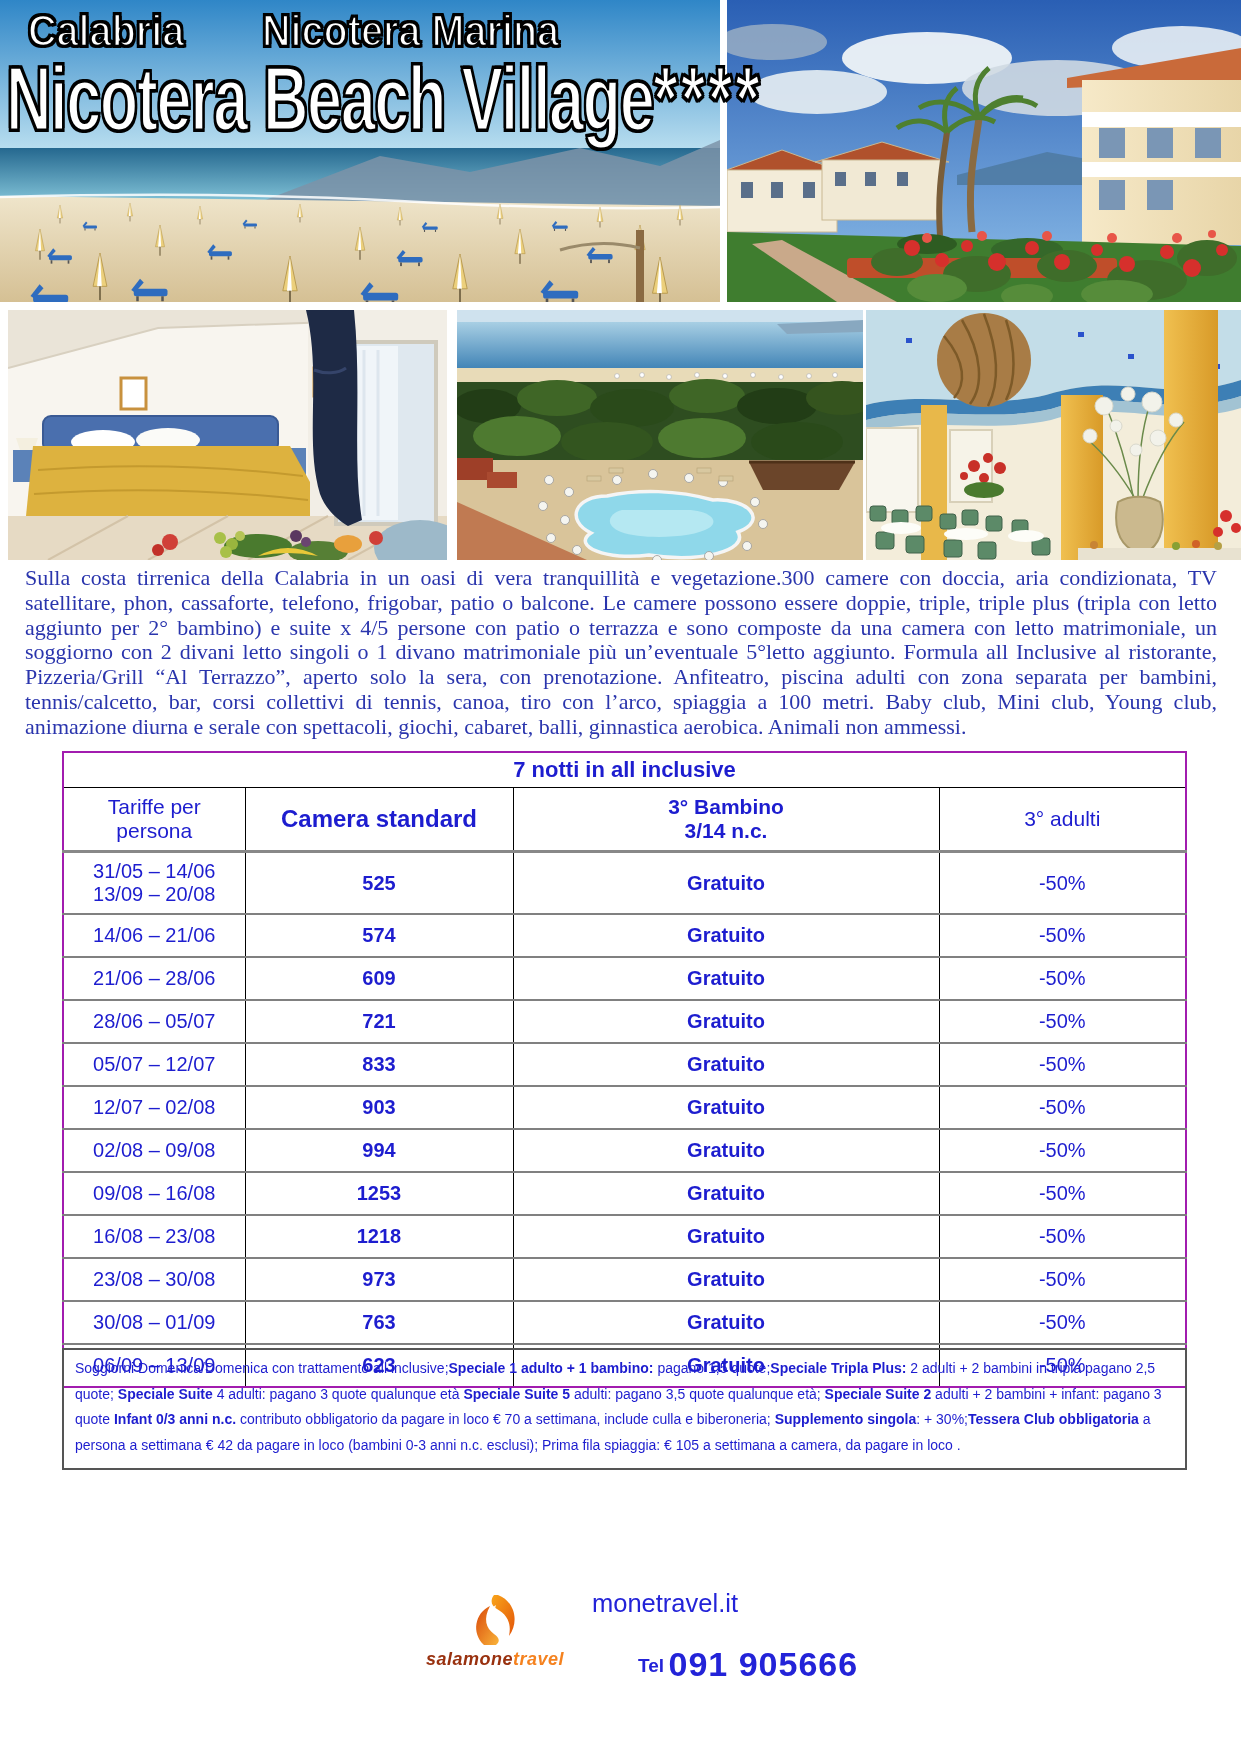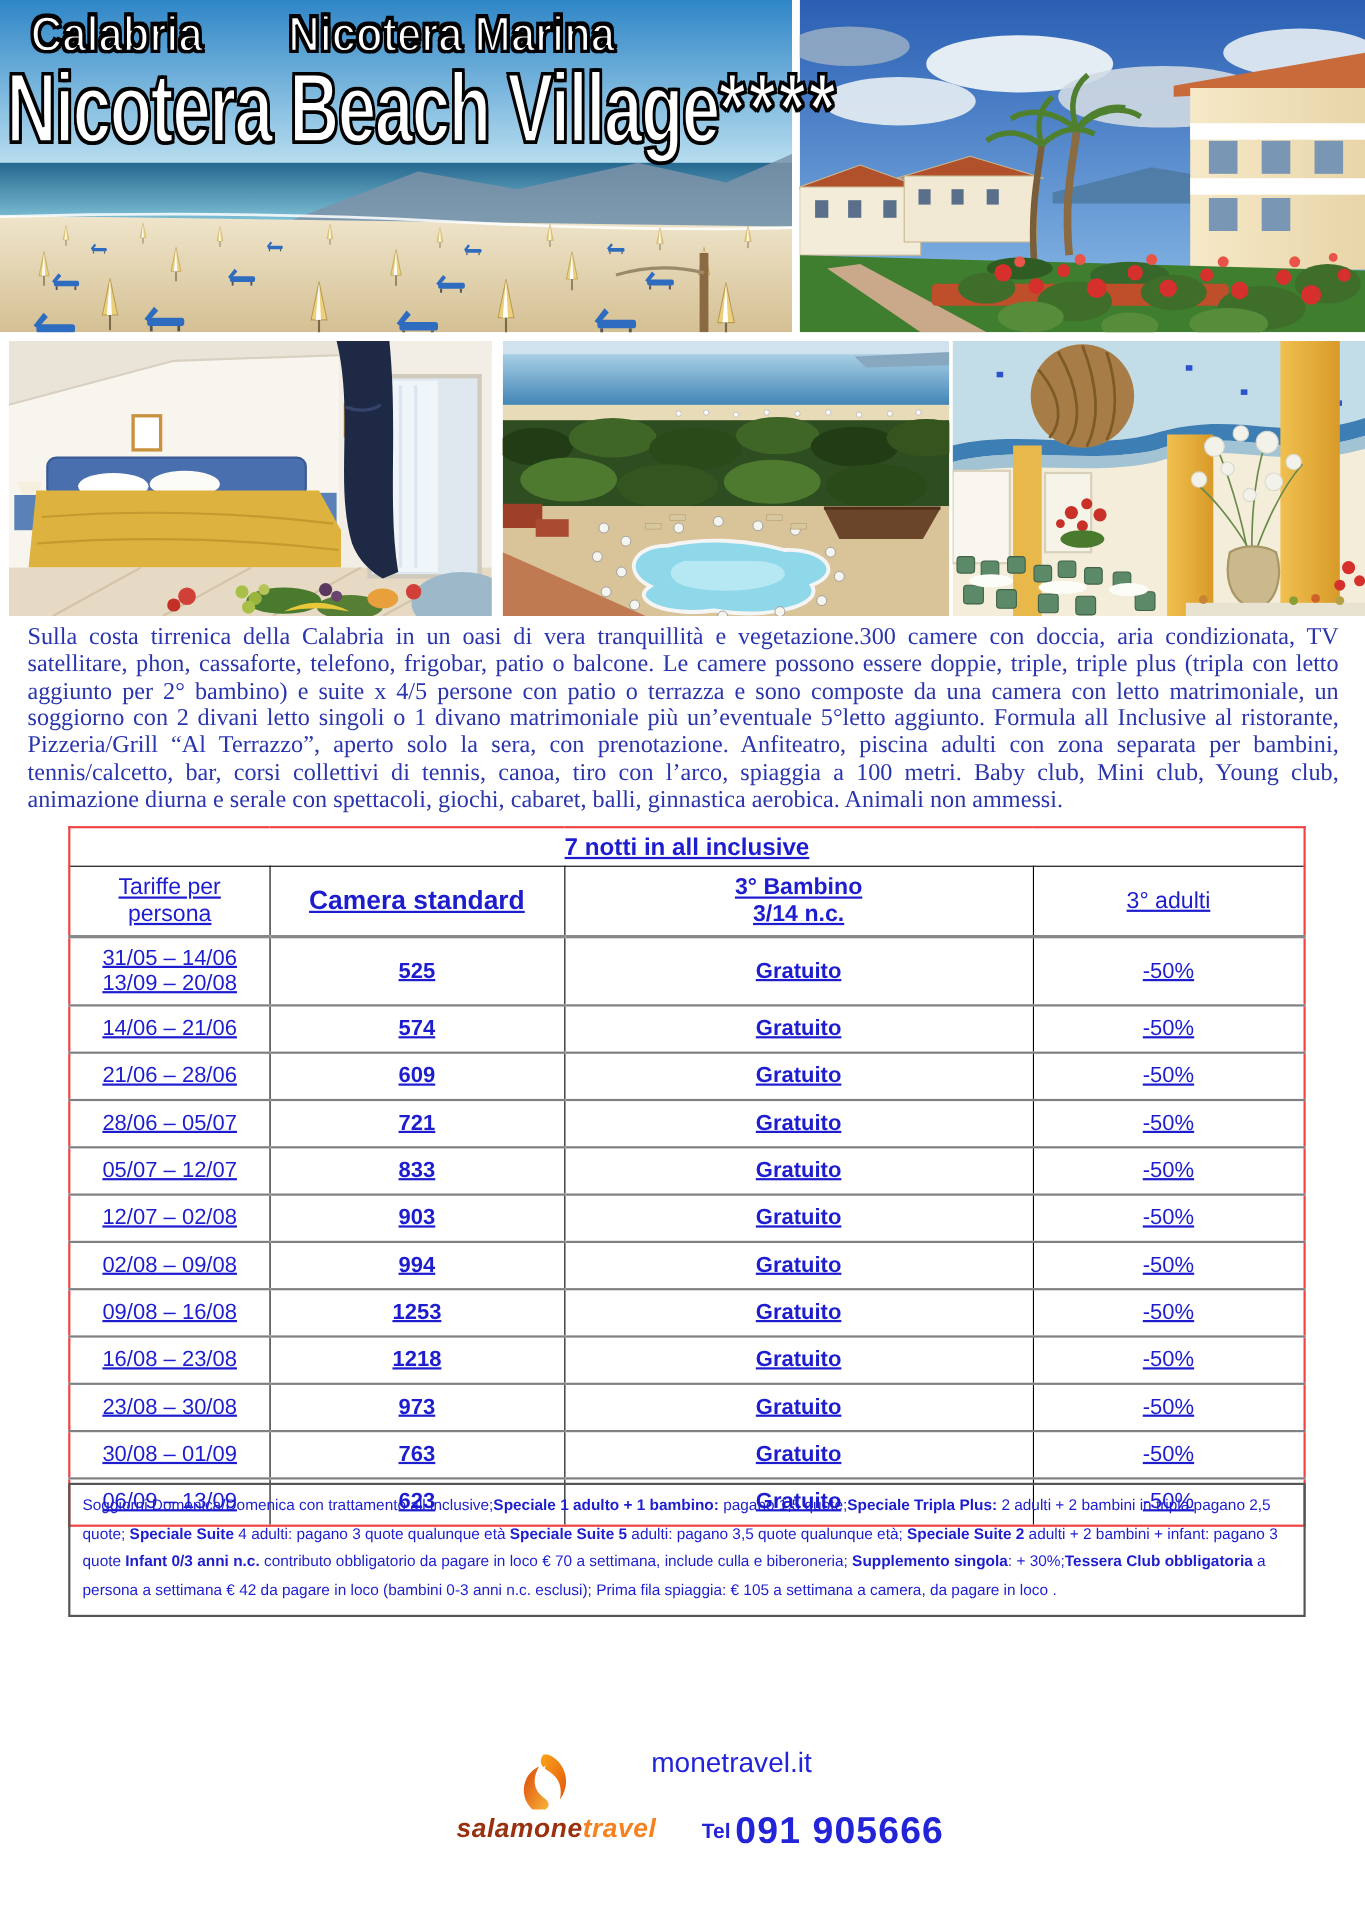--- a/index.html
+++ b/index.html
@@ -26,41 +26,41 @@
   .photo{position:absolute;top:310px;height:250px;}
   .photo svg{width:100%;height:100%;display:block;}
   
   .desc{position:absolute;left:25px;top:566px;width:1192px;
         font-family:"Liberation Serif",serif;font-size:22px;line-height:24.8px;
         color:var(--para);text-align:justify;}
   
   table.rates{position:absolute;left:62px;top:751px;width:1123px;border-collapse:collapse;
         table-layout:fixed;color:var(--blue);}
   table.rates,table.rates td,table.rates th{border:1px solid #000;}
-  table.rates{border:2px solid #ef4444;text-decoration:underline;}
+  table.rates{border:2px solid #a21caf;}
   th.t-title{height:32px;font-size:22px;font-weight:700;text-align:center;
         border-bottom:1px solid #000;}
   tr.head-row td{height:60px;text-align:center;vertical-align:middle;font-size:21px;
         border-bottom:3px solid #888;}
   tr.head-row td.h-camera{font-size:24px;font-weight:700;}
   tr.head-row td.h-child{font-weight:700;margin-left:12px;}
   tbody.rates-body td{height:39px;text-align:center;vertical-align:middle;
         border-top:2px solid #808080;font-size:20px;}
   tbody.rates-body tr.tall td{height:58px;}
   td.c-price{font-size:23px;font-weight:700;}
   td.c-child{font-weight:700;}
   
   .notes{position:absolute;left:62px;top:1348px;width:1099px;border:2px solid #555;
         padding:6px 11px 10px 11px;font-size:14px;line-height:25.5px;color:var(--blue);
         text-align:left;}
   .notes b{font-weight:700;}
   
   .logo-wrap{position:absolute;left:415px;top:1593px;width:160px;text-align:center;}
   .logo-wrap svg{display:block;margin:0 auto;}
-  .logo-text{font-size:24px;font-weight:700;letter-spacing:.5px;margin-top:2px;
+  .logo-text{font-size:18px;font-weight:700;letter-spacing:.5px;margin-top:2px;
         font-style:italic;}
   .logo-text .p1{color:var(--logo-dark);}
   .logo-text .p2{color:var(--logo-orange);}
   .contact{position:absolute;left:592px;top:1589px;color:#2323d8;font-size:25.5px;
         line-height:29px;}
   .tel-line{position:absolute;left:638px;top:1645px;color:#2323d8;}
   .tel-label{font-size:19px;font-weight:700;vertical-align:4px;}
   .tel-number{font-size:34px;font-weight:700;letter-spacing:1px;}
 </style>
 </head>

